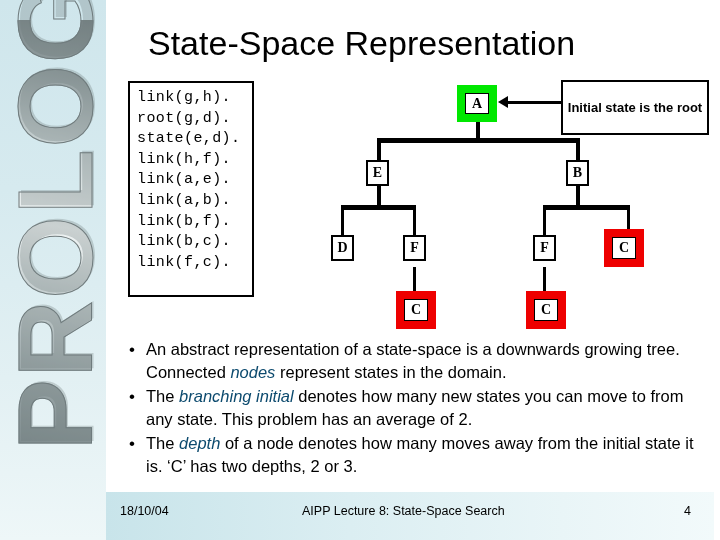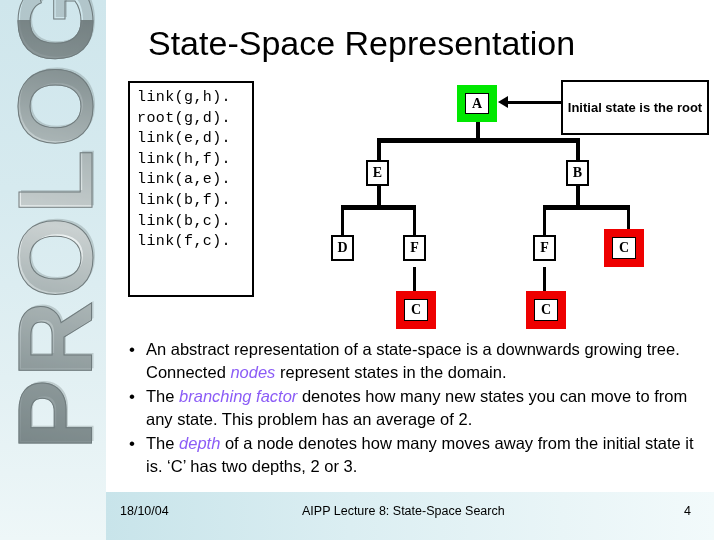--- a/index.html
+++ b/index.html
@@ -185,21 +185,21 @@
     color: #000000;
   }
   .bullet .dot {
     position: absolute;
     left: 15px;
     top: 0px;
     font-size: 17px;
     line-height: 23px;
   }
   .bullet em {
-    color: #8b5cf6;
+    color: #0c4a6e;
   }
 
   
   #footer-band {
     position: absolute;
     left: 106px; top: 492px;
     width: 608px; height: 48px;
     background: linear-gradient(to right, #c8e4ea 0%, #dbeef2 40%, #e9f5f7 75%, #f2fafb 100%);
   }
   .footer-text {
@@ -221,23 +221,24 @@
     <div id="sidebar-word">PROLOG</div>
   </div>
 
   <div id="content">
 
     <div id="title">State-Space Representation</div>
 
     <div id="codebox">
         <div class="line">link(g,h).</div>
         <div class="line">root(g,d).</div>
-        <div class="line">link(e,d).</div>
+        <div class="line">state(e,d).</div>
         <div class="line">link(h,f).</div>
         <div class="line">link(a,e).</div>
+        <div class="line">link(a,b).</div>
         <div class="line">link(b,f).</div>
         <div class="line">link(b,c).</div>
         <div class="line">link(f,c).</div>
       </div>
 
     <div id="tree">
 
       <div class="edge-v" style="left:370px; top:120px; height:22px;"></div>
       <div class="edge-h" style="left:271px; top:138px; width:203px;"></div>
       <div class="edge-v" style="left:271px; top:138px; height:22px;"></div>
@@ -288,21 +289,21 @@
         <span>C</span>
       </div>
     </div>
 
     <div id="callout-arrow-head"></div>
     <div id="callout-arrow-line"></div>
     <div id="callout">Initial state is the root</div>
 
     <div id="bullets">
         <div class="bullet"><span class="dot">•</span><span>An abstract representation of a state-space is a downwards growing tree. Connected </span><em>nodes</em><span> represent states in the domain.</span></div>
-        <div class="bullet"><span class="dot">•</span><span>The </span><em>branching factor</em><span> denotes how many new states you can move to from any state. This problem has an average of 2.</span></div>
+        <div class="bullet"><span class="dot">•</span><span>The </span><em>branching initial</em><span> denotes how many new states you can move to from any state. This problem has an average of 2.</span></div>
         <div class="bullet"><span class="dot">•</span><span>The </span><em>depth</em><span> of a node denotes how many moves away from the initial state it is. ‘C’ has two depths, 2 or 3.</span></div>
       </div>
 
   </div>
 
   <div id="footer-band">
     <div class="footer-text" id="footer-date">18/10/04</div>
     <div class="footer-text" id="footer-title">AIPP Lecture 8: State-Space Search</div>
     <div class="footer-text" id="footer-page">4</div>
   </div>

